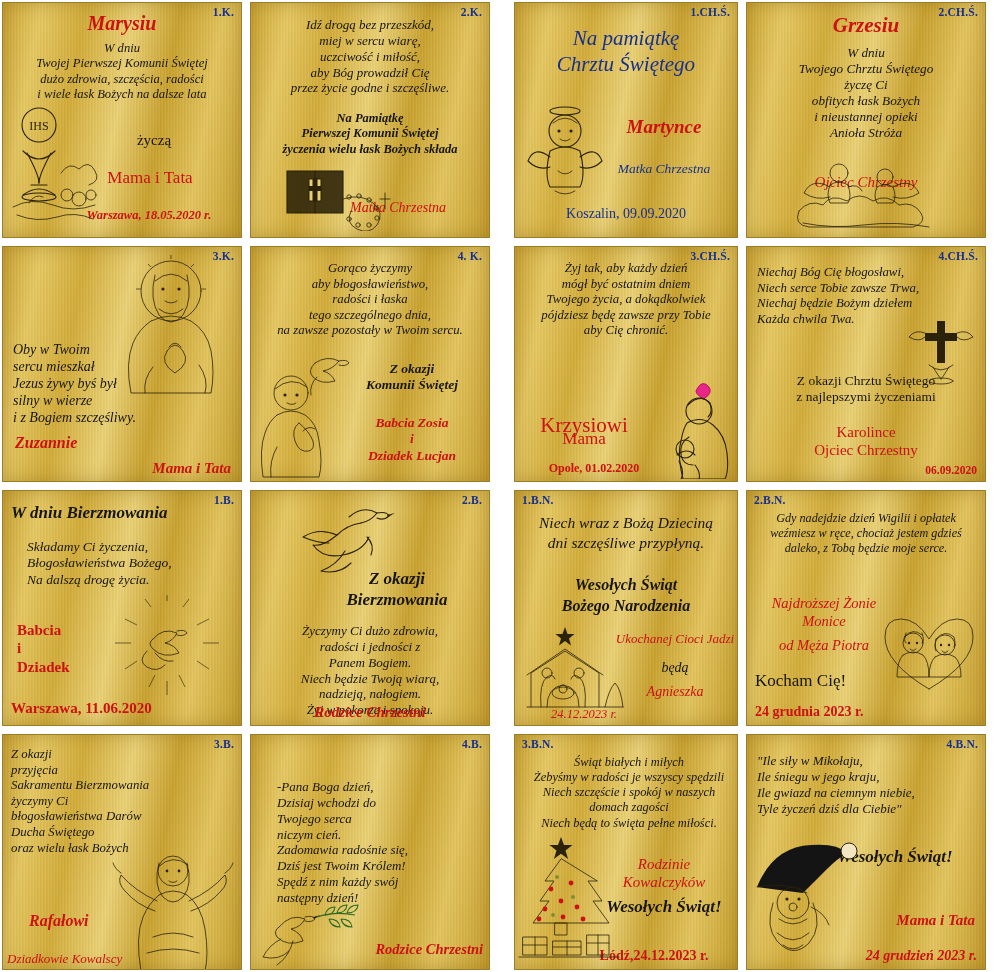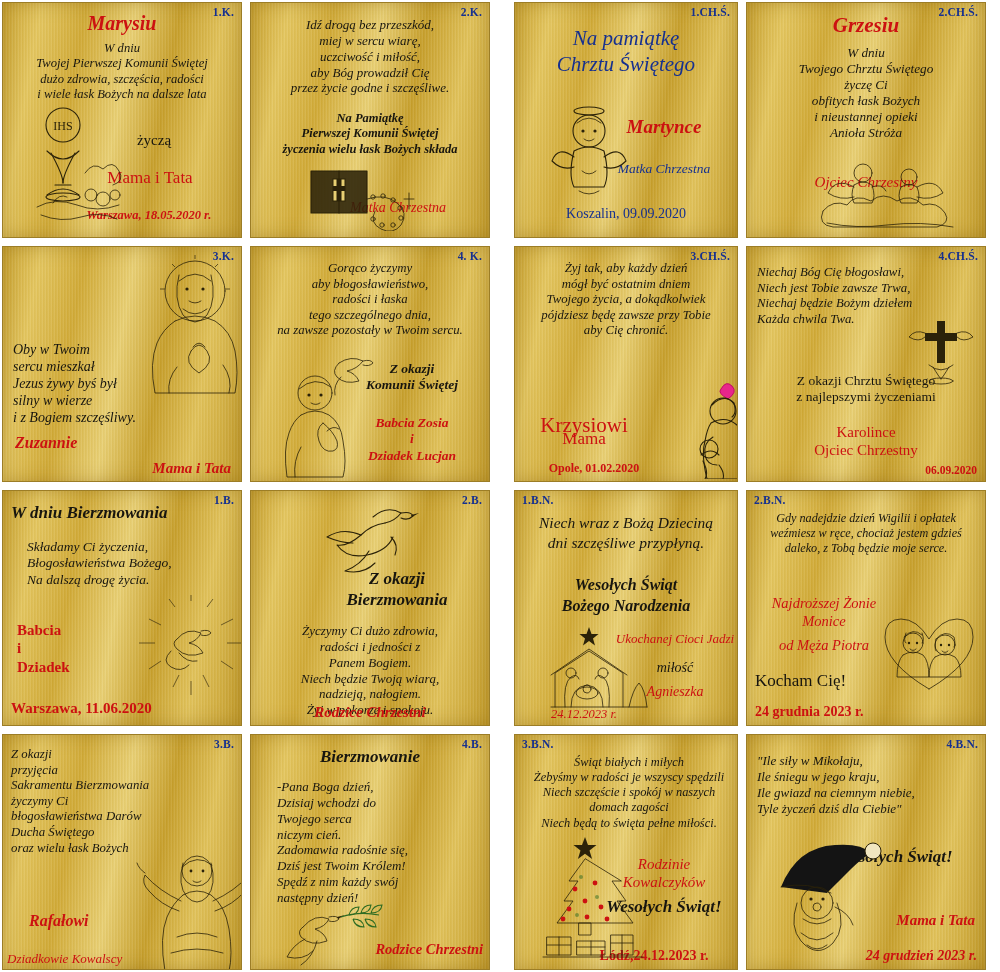--- a/index.html
+++ b/index.html
@@ -40,21 +40,21 @@
   .code.left{left:7px;}
   .txt{position:absolute;white-space:pre-line;line-height:1.22;}
   .red{color:#cc1111;}
   .blue{color:#16308f;}
   .dark{color:#17150f;}
   .ital{font-style:italic;}
   .bold{font-weight:bold;}
   .c{text-align:center;}
   .l{text-align:left;}
   .r{text-align:right;}
-  .art{position:absolute;pointer-events:none;padding-left:24px;}
+  .art{position:absolute;pointer-events:none;}
   .art svg{display:block;}
   svg .s{fill:none;stroke:#2b2209;stroke-width:1.1;stroke-linecap:round;stroke-linejoin:round;}
   svg .s2{fill:none;stroke:#2b2209;stroke-width:0.8;stroke-linecap:round;stroke-linejoin:round;}
   svg .f{fill:#2b2209;}
 </style>
 </head>
 <body>
 
 <div class="grid">
 
@@ -252,21 +252,21 @@
         <path class="s" d="M22 80 q10 -8 18 0"></path>
         <path class="s" d="M24 86 q6 12 2 18"></path>
         <path class="s" d="M40 90 q6 8 4 14"></path>
       </svg>
     </div>
   </div>
 
   <div class="plate">
     <div class="code right">4.CH.Ś.</div>
     <div class="txt l dark ital" style="left:10px;right:6px;top:18px;font-size:12.8px;">Niechaj Bóg Cię błogosławi,
-Niech jest Tobie zawsze Trwa,
+Niech serce Tobie zawsze Trwa,
 Niechaj będzie Bożym dziełem
 Każda chwila Twa.</div>
     <div class="txt c dark" style="left:4px;right:4px;top:126px;font-size:13.5px;text-align:center;">Z okazji Chrztu Świętego
 z najlepszymi życzeniami</div>
     <div class="txt c red" style="left:4px;right:4px;top:176px;font-size:15px;">Karolince
 Ojciec Chrzestny</div>
     <div class="txt r red bold" style="right:8px;top:216px;font-size:11.5px;">06.09.2020</div>
     <div class="art" style="right:4px;top:72px;">
       <svg width="78" height="66" viewBox="0 0 78 66">
         <path class="f" d="M34 2 h8 v12 h12 v8 h-12 v22 h-8 v-22 h-12 v-8 h12 z"></path>
@@ -327,21 +327,21 @@
     </div>
   </div>
 
   <div class="plate gap-left">
     <div class="code left">1.B.N.</div>
     <div class="txt c dark ital" style="left:4px;right:4px;top:22px;font-size:15.5px;line-height:1.3;font-style:italic;">Niech wraz z Bożą Dzieciną
 dni szczęśliwe przypłyną.</div>
     <div class="txt c dark bold ital" style="left:4px;right:4px;top:84px;font-size:16px;line-height:1.3;">Wesołych Świąt
 Bożego Narodzenia</div>
     <div class="txt c red ital" style="left:100px;right:2px;top:140px;font-size:13px;">Ukochanej Cioci Jadzi</div>
-    <div class="txt c dark ital" style="left:100px;right:2px;top:168px;font-size:14px;">miłość</div>
+    <div class="txt c dark ital" style="left:100px;right:2px;top:168px;font-size:14px;">będą</div>
     <div class="txt c red ital" style="left:100px;right:2px;top:192px;font-size:14px;">Agnieszka</div>
     <div class="txt l red ital" style="left:36px;top:216px;font-size:12.5px;">24.12.2023 r.</div>
     <div class="art" style="left:6px;top:124px;">
       <svg width="110" height="104" viewBox="0 0 110 104">
         <path class="s2" d="M6 92 h96"></path>
         <path class="s2" d="M10 92 v-34 l34 -22 l34 22 v34"></path>
         <path class="s2" d="M6 60 l38 -26 l38 26"></path>
         <path class="s2" d="M26 92 q0 -20 16 -22 q16 2 16 22"></path>
         <ellipse class="s2" cx="42" cy="78" rx="11" ry="6"></ellipse>
         <circle class="s2" cx="42" cy="74" r="4"></circle>
@@ -407,21 +407,20 @@
         <path class="s2" d="M82 58 q22 -10 36 -26 q4 8 -4 16 q-12 14 -30 20"></path>
         <path class="s2" d="M14 30 q-6 -4 -8 -10 M118 30 q6 -4 8 -10"></path>
         <path class="s2" d="M46 94 q20 -8 40 0"></path>
         <path class="s2" d="M40 110 q26 -8 52 0"></path>
       </svg>
     </div>
   </div>
 
   <div class="plate">
     <div class="code right">4.B.</div>
-    <div class="txt c dark bold ital" style="left:6px;right:6px;top:12px;font-size:17px;">Bierzmowanie</div>
     <div class="txt l dark ital" style="left:26px;right:8px;top:44px;font-size:13px;">-Pana Boga dzień,
 Dzisiaj wchodzi do
 Twojego serca
 niczym cień.
 Zadomawia radośnie się,
 Dziś jest Twoim Królem!
 Spędź z nim każdy swój
 następny dzień!</div>
     <div class="txt r red bold ital" style="right:6px;top:206px;font-size:14.5px;">Rodzice Chrzestni</div>
     <div class="art" style="left:6px;top:162px;">

